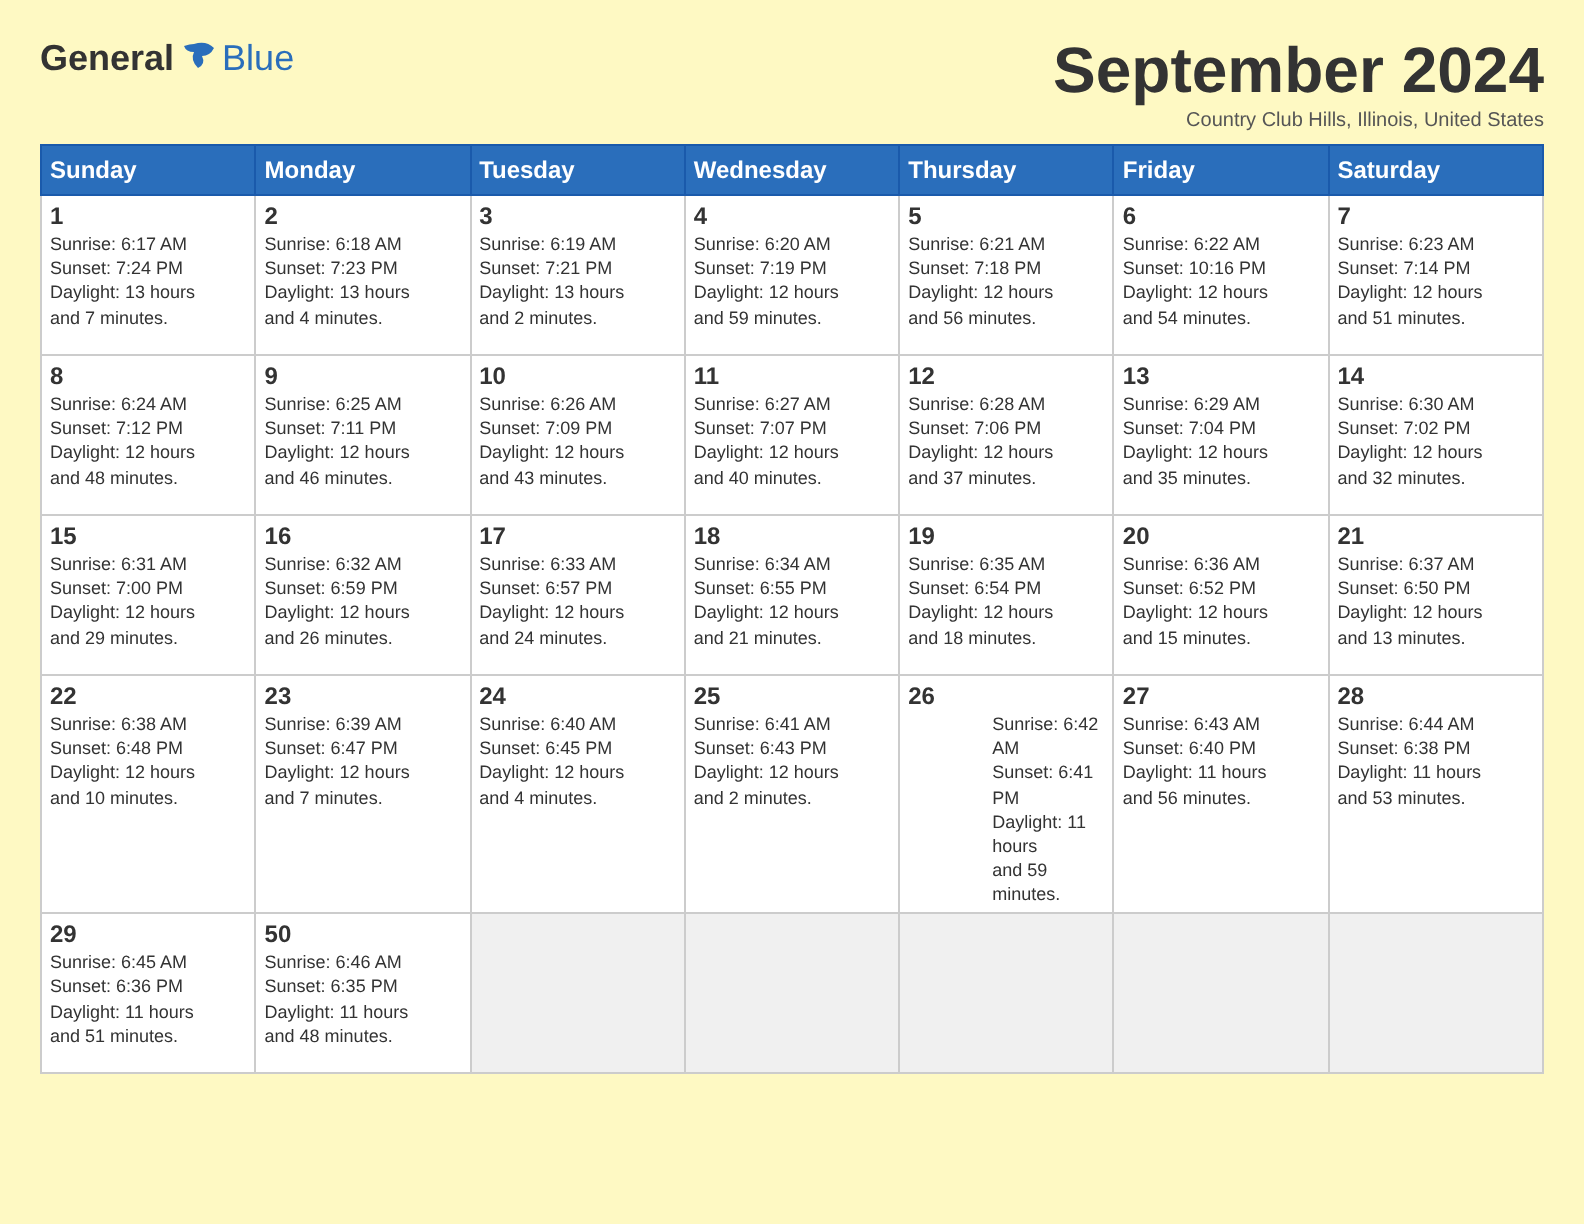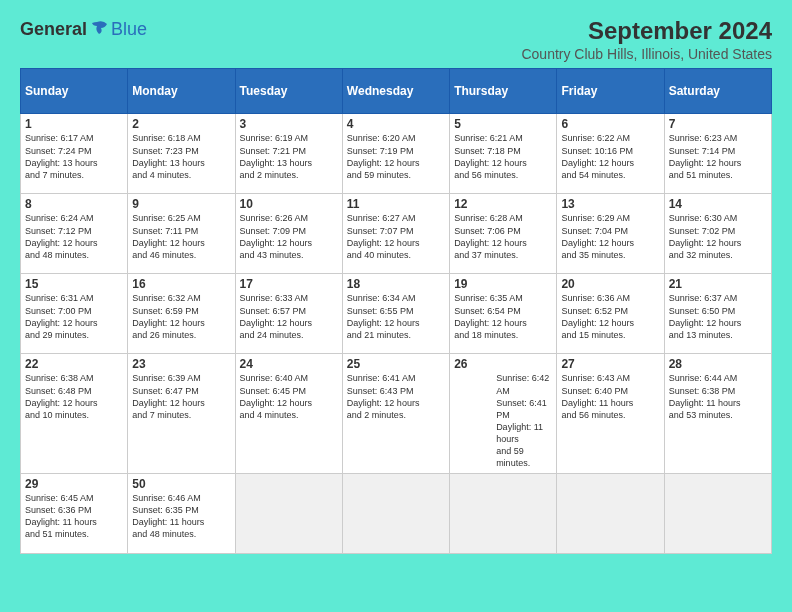--- a/index.html
+++ b/index.html
@@ -7,21 +7,21 @@
       font-family: Arial, sans-serif;
       background: #fff;
       width: 792px;
       height: 612px;
       overflow: hidden;
     }
     .page {
       width: 792px;
       min-height: 612px;
       padding: 18px 20px 10px 20px;
-      background: #5eead4;
+      background: #fef9c3;
     }
     .header {
       display: flex;
       align-items: flex-start;
       justify-content: space-between;
       margin-bottom: 6px;
     }
     .logo {
       display: flex;
       flex-direction: column;
@@ -43,42 +43,42 @@
     }
     .logo-icon {
       width: 22px;
       height: 22px;
       margin-left: 2px;
     }
     .title-block {
       text-align: right;
     }
     .month-title {
-      font-size: 24px;
+      font-size: 32px;
       font-weight: bold;
       color: #333;
       line-height: 1.1;
       margin-left: 16px;
     }
     .location {
-      font-size: 14px;
+      font-size: 10px;
       color: #555;
       margin-top: 2px;
     }
     .calendar {
       width: 100%;
       border-collapse: collapse;
       margin-top: 4px;
     }
     .calendar th {
       background: #2a6ebb;
       color: #fff;
       font-size: 12px;
       font-weight: bold;
-      padding: 15px 4px;
+      padding: 5px 4px;
       text-align: left;
       border: 1px solid #1a5aab;
     }
     .calendar td {
       border: 1px solid #ccc;
       vertical-align: top;
       padding: 3px 4px;
       width: 14.28%;
       height: 80px;
       font-size: 9.5px;

